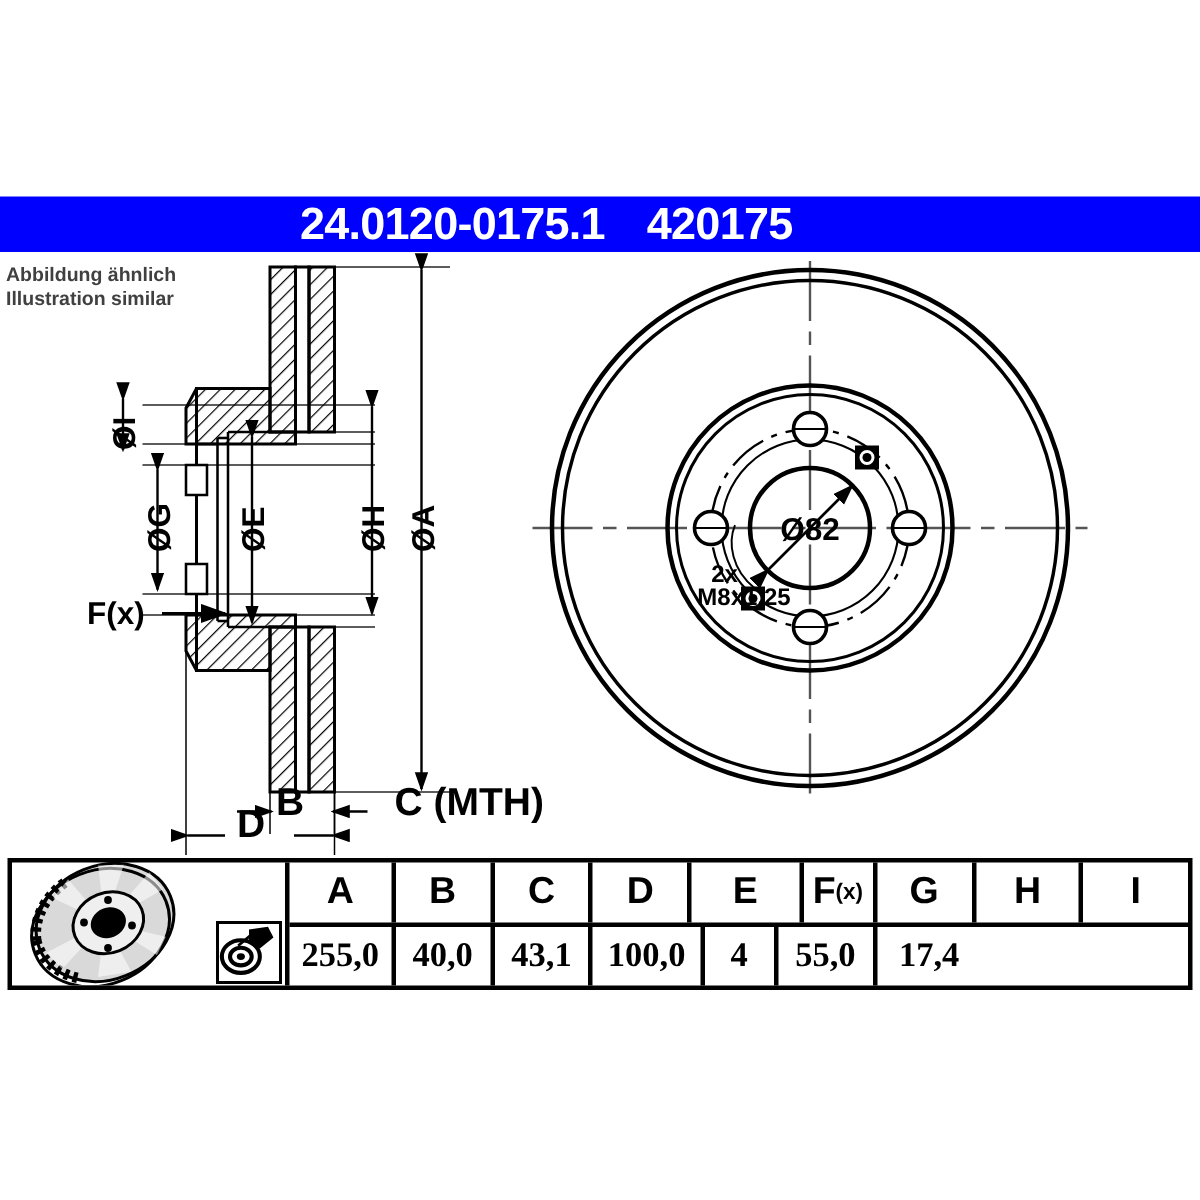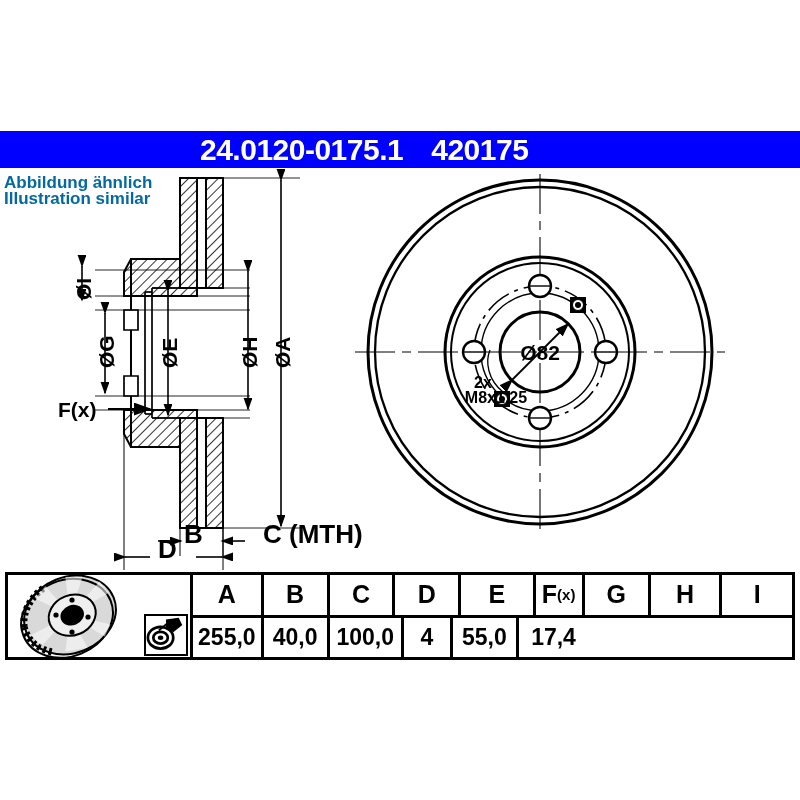--- a/index.html
+++ b/index.html
@@ -44,23 +44,23 @@
   #header-ref-no {
     display: inline-block;
     margin-left: 28px;
   }
 
   
   #note-block {
     position: absolute;
     left: 4px;
     top: 175px;
-    font-size: 17px;
+    font-size: 13px;
     font-weight: bold;
-    color: #0369a1;
+    color: #404040;
     line-height: 16px;
   }
 
   
   #drawing {
     position: absolute;
     left: 0;
     top: 0;
     width: 800px;
     height: 800px;
@@ -110,21 +110,21 @@
     border-right: 3px solid #000;
     box-sizing: border-box;
     display: flex;
     align-items: center;
     justify-content: center;
     font-weight: bold;
     color: #000;
   }
   .tbl-cell:last-child { border-right: none; }
   .tbl-row.hdr .tbl-cell { font-size: 25px; }
-  .tbl-row.val .tbl-cell { font-size: 23px; }
+  .tbl-row.val .tbl-cell { font-size: 23px; font-family: Liberation Serif, serif; }
   .tbl-cell .fx-sub { font-size: 15px; }
 
   .w-a { width: 11.8%; }
   .w-b { width: 11.0%; }
   .w-c { width: 11.0%; }
   .w-d { width: 11.0%; }
   .w-e { width: 12.4%; }
   .w-f { width: 8.2%; }
   .w-g { width: 11.0%; }
   .w-h { width: 12.0%; }
@@ -397,20 +397,21 @@
             <span>F</span>
             <span class="fx-sub">(x)</span>
           </div>
         <div class="tbl-cell w-g">G</div>
         <div class="tbl-cell w-h">H</div>
         <div class="tbl-cell w-i">I</div>
       </div>
       <div class="tbl-row val">
         <div class="tbl-cell w-a">255,0</div>
         <div class="tbl-cell w-b">40,0</div>
+        <div class="tbl-cell w-d">43,1</div>
         <div class="tbl-cell w-e">100,0</div>
         <div class="tbl-cell w-f">4</div>
         <div class="tbl-cell w-g">55,0</div>
         <div class="tbl-cell w-i">17,4</div>
       </div>
     </div>
   </div>
 
 </div>
 

